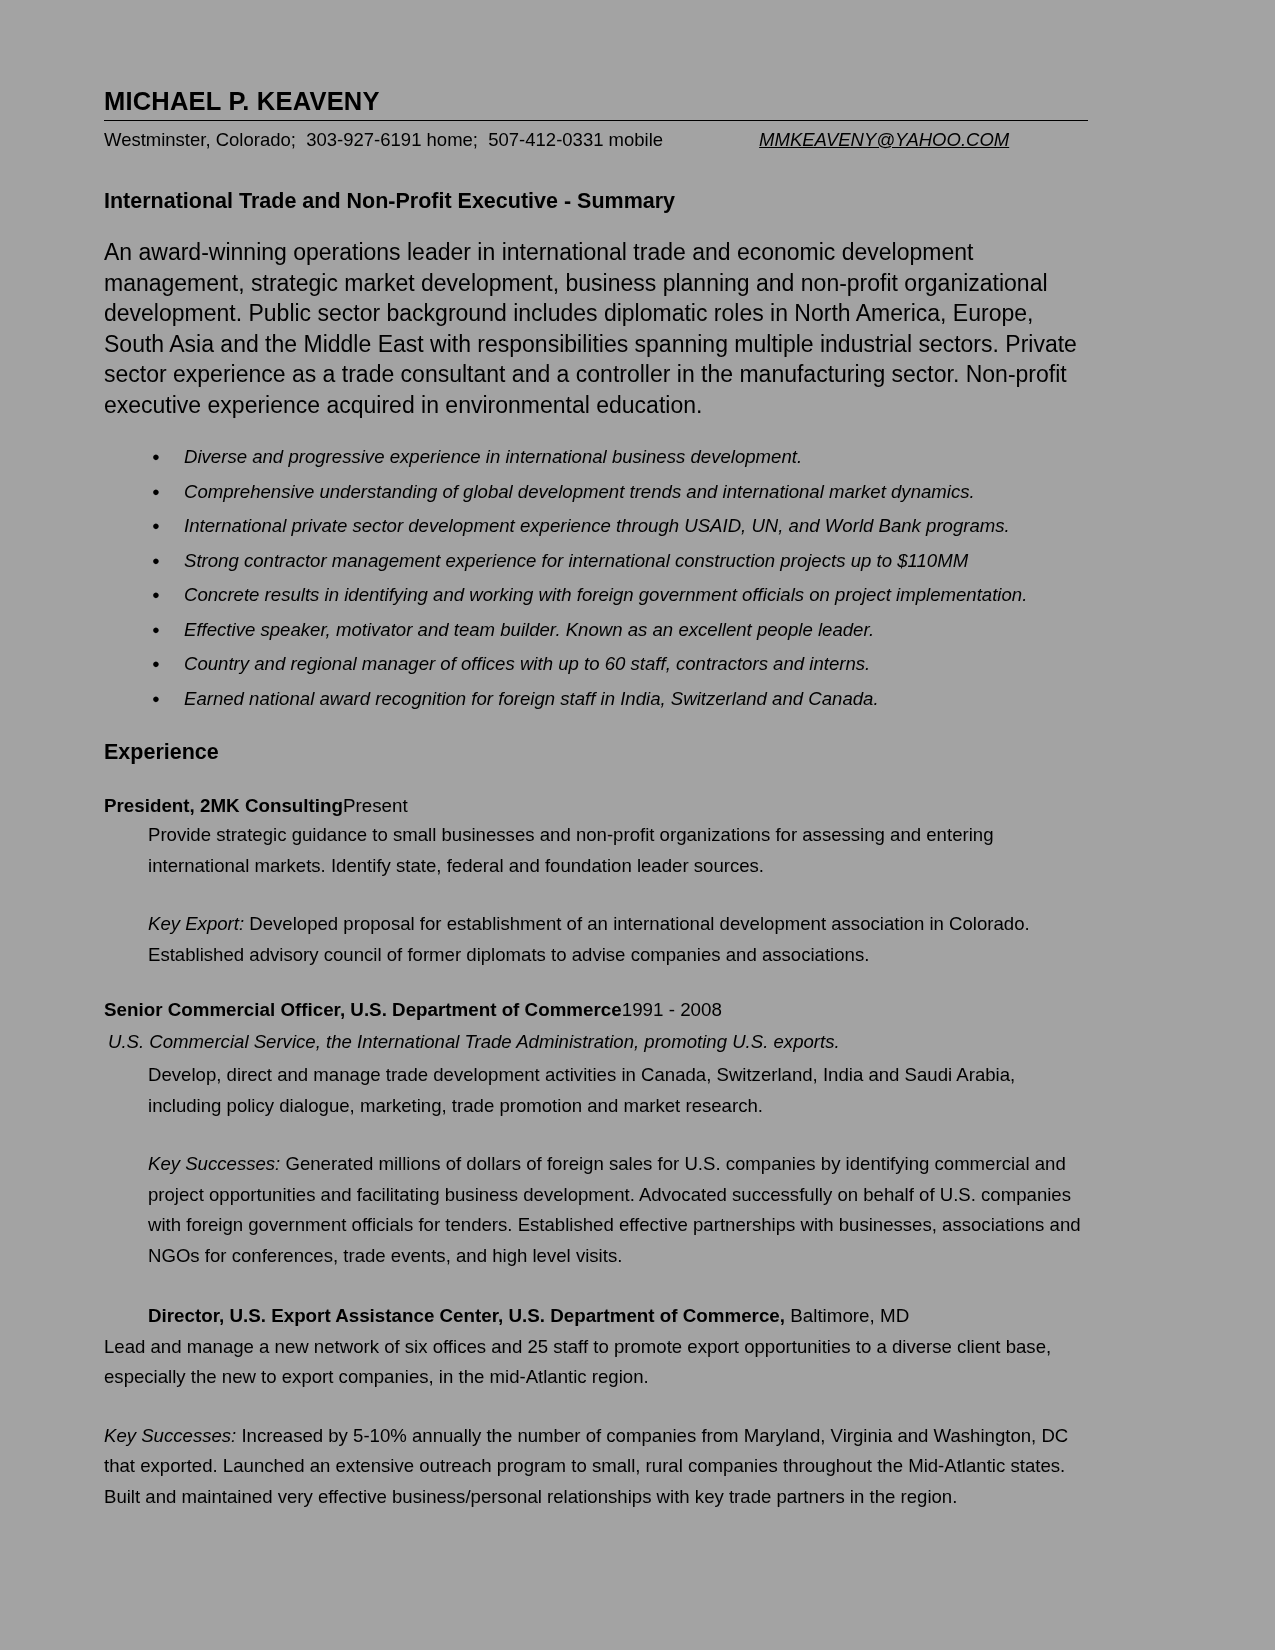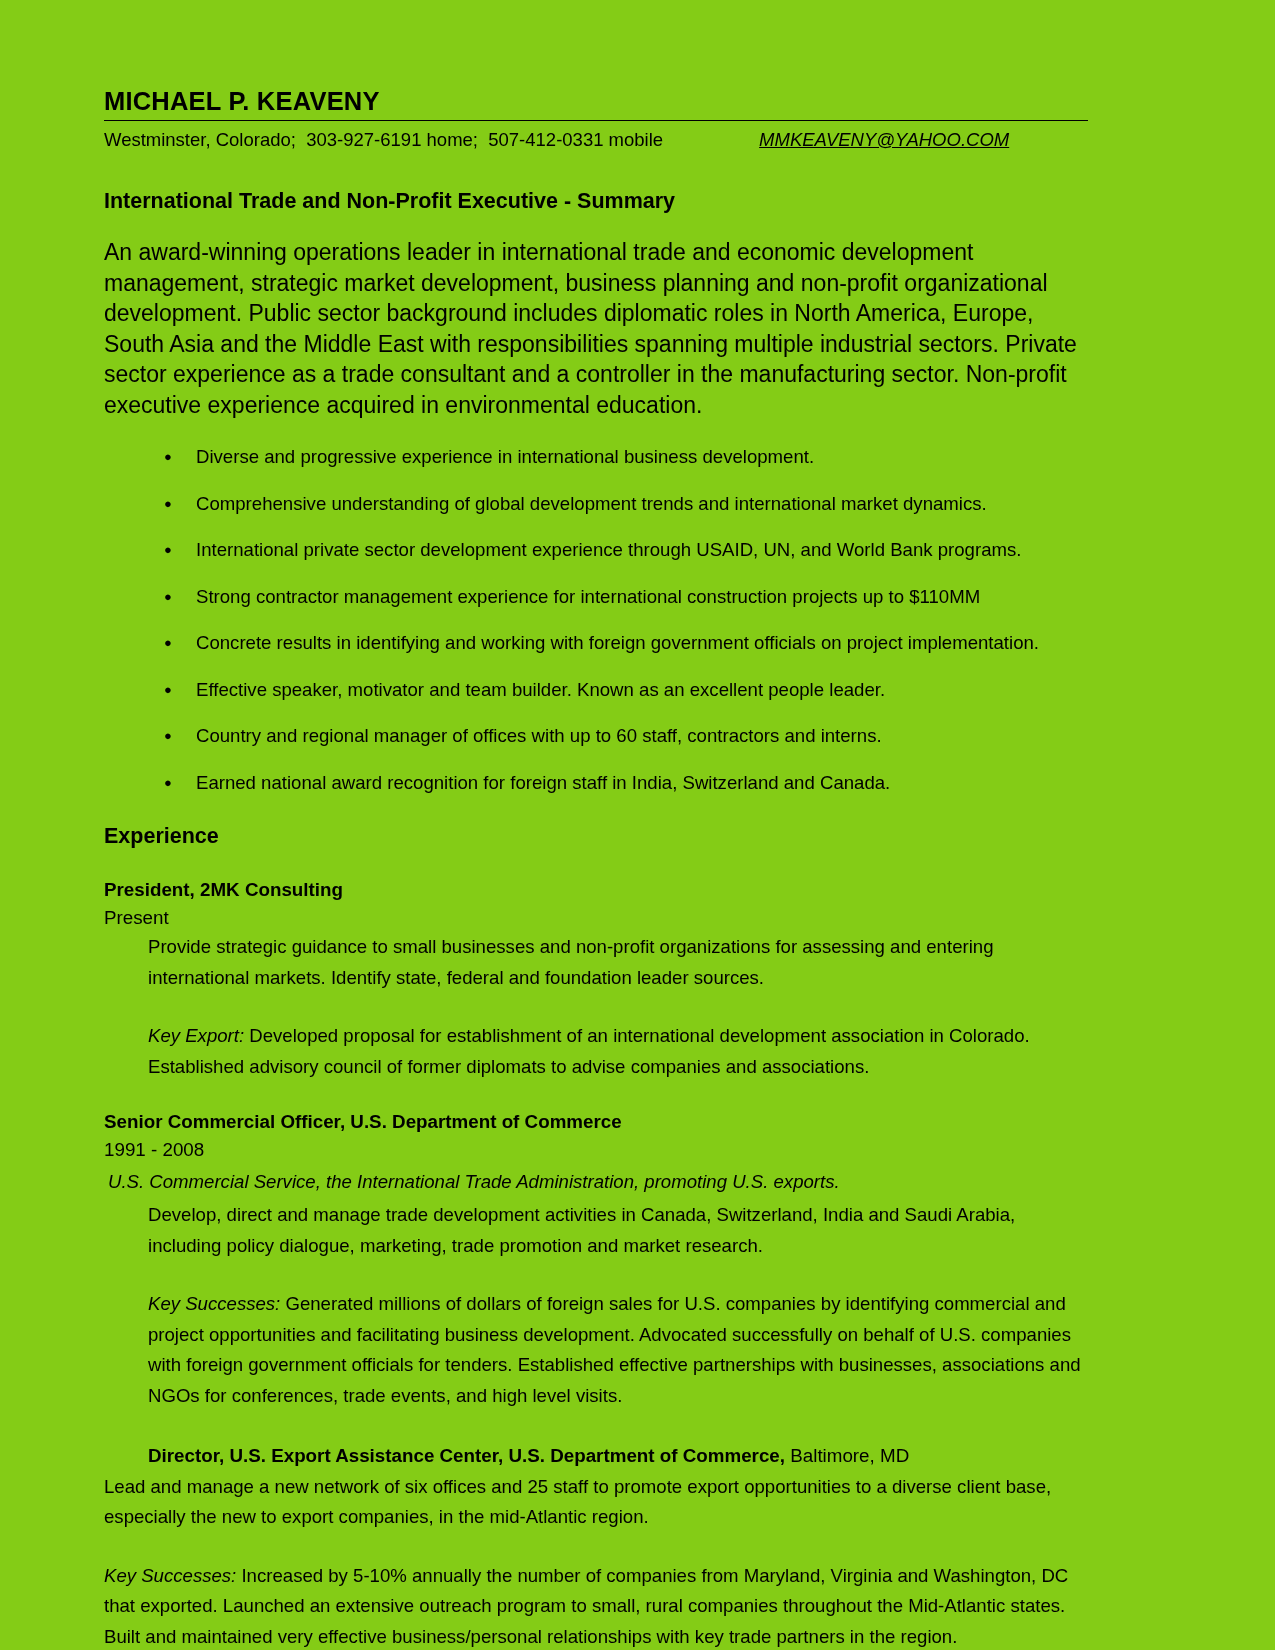--- a/index.html
+++ b/index.html
@@ -8,21 +8,21 @@
     background: #ffffff;
   }
   body {
     font-family: "Liberation Sans", sans-serif;
     color: #000000;
   }
   .page {
     position: relative;
     width: 1275px;
     height: 1650px;
-    background: #84cc16;
+    background: #a3a3a3;
     box-sizing: border-box;
     overflow: hidden;
   }
   .content {
     position: absolute;
     left: 104px;
     top: 86px;
     width: 984px;
   }
 
@@ -80,41 +80,41 @@
   ul.bullets {
     list-style: none;
     margin: 22px 0 0 0;
     padding: 0;
   }
   ul.bullets li {
     position: relative;
     font-size: 18.6px;
     line-height: 30.5px;
     padding-left: 76px;
-    margin: 16px;
+    margin: 4px;
+    font-style: italic;
   }
   ul.bullets li::before {
     content: "\25CF";
     position: absolute;
     left: 44px;
     font-size: 13px;
     line-height: 30.5px;
   }
 
   
   .job {
     margin-top: 26px;
   }
   .job-head {
     display: flex;
     justify-content: flex-start;
     align-items: baseline;
     font-size: 18.8px;
     line-height: 28px;
-    flex-direction: column;
   }
   .job-title {
     font-weight: bold;
   }
   .job-date {
     font-weight: normal;
     white-space: pre;
   }
   .job-sub {
     font-size: 18.6px;

